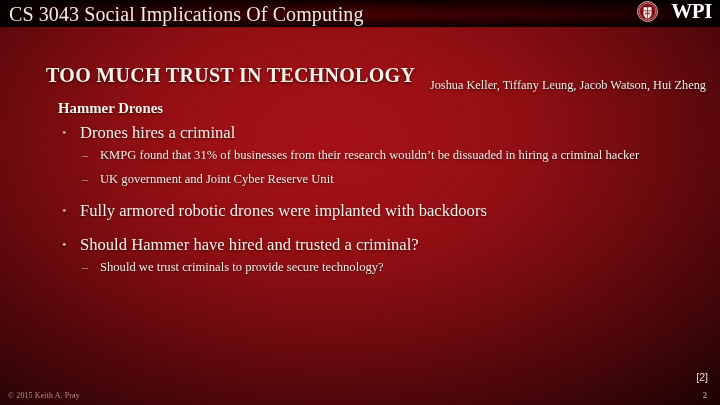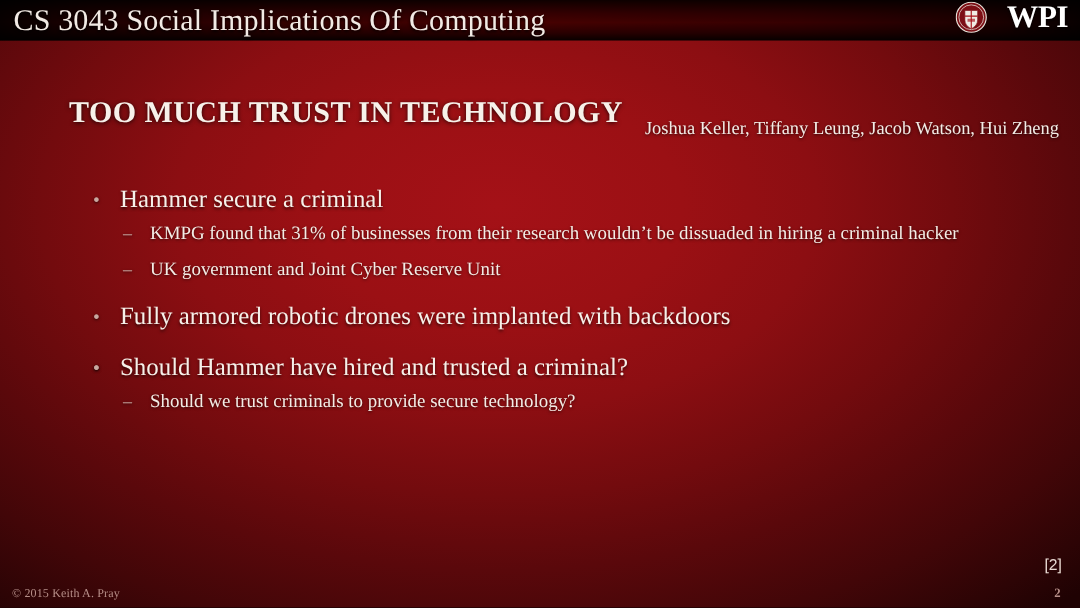--- a/index.html
+++ b/index.html
@@ -196,23 +196,24 @@
         <path d="M16 23 h10 v4 h-10 z" fill="#a81118" opacity="0.65"></path>
       </svg>
       <span id="wpi-wordmark">WPI</span>
     </div>
   </div>
 
   <div id="authors">Joshua Keller, Tiffany Leung, Jacob Watson, Hui Zheng</div>
 
   <h1 id="slide-title">TOO MUCH TRUST IN TECHNOLOGY</h1>
 
+  <h2 id="subtitle">Hammer Drones</h2>
 
   <div id="body-list">
-      <div class="l1"><span class="mk">•</span><span>Hammer secure a criminal</span></div>
+      <div class="l1"><span class="mk">•</span><span>Drones hires a criminal</span></div>
       <div class="l2"><span class="mk">–</span><span>KMPG found that 31% of businesses from their research wouldn’t be dissuaded in hiring a criminal hacker</span></div>
       <div class="l2 gap-sub"><span class="mk">–</span><span>UK government and Joint Cyber Reserve Unit</span></div>
       <div class="l1 gap-l1"><span class="mk">•</span><span>Fully armored robotic drones were implanted with backdoors</span></div>
       <div class="l1 gap-l1"><span class="mk">•</span></div>
       <div class="l1 gap-l1"><span class="mk">•</span><span>Should Hammer have hired and trusted a criminal?</span></div>
       <div class="l2"><span class="mk">–</span><span>Should we trust criminals to provide secure technology?</span></div>
     </div>
 
   <div id="footer-citation">[2]</div>
 

